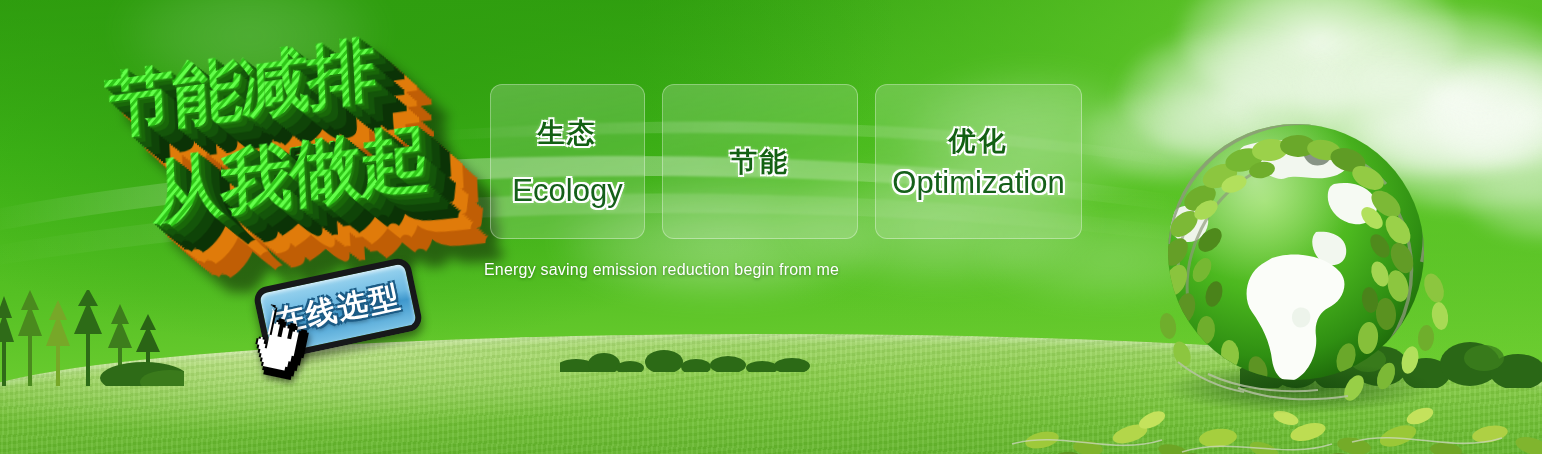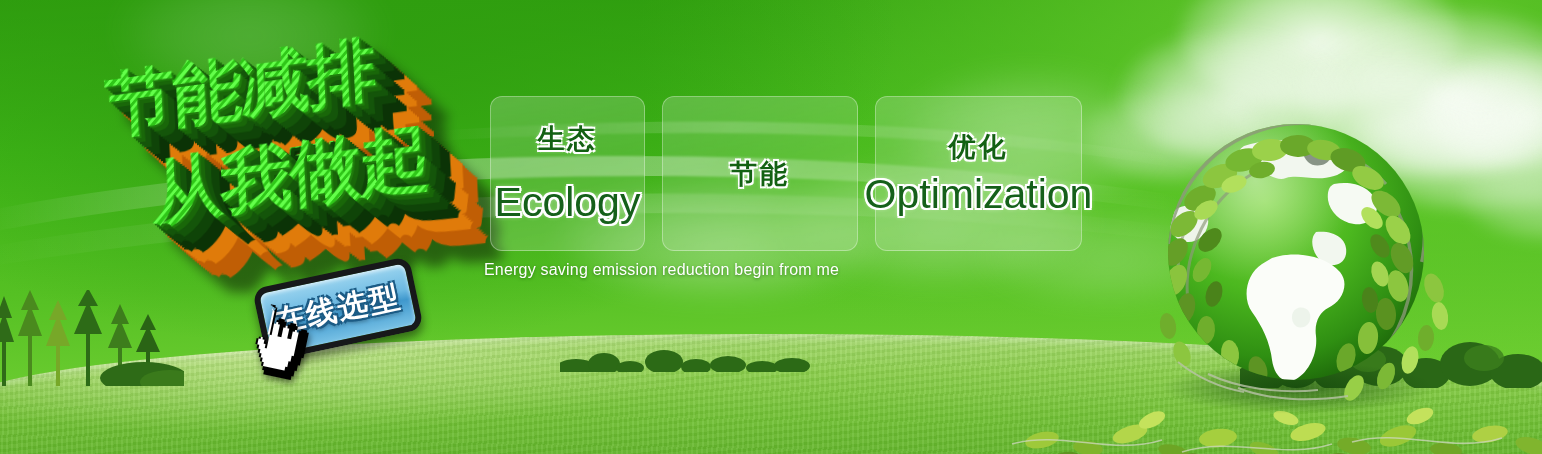--- a/index.html
+++ b/index.html
@@ -175,21 +175,21 @@
     left: -20px; top: 26px;
     width: 74px; height: 86px;
     transform: rotate(12deg);
     filter: drop-shadow(2px 3px 3px rgba(0,0,0,0.5));
     pointer-events: none;
   }
 
   
   .cards {
     position: absolute;
-    left: 490px; top: 96px;
+    left: 490px; top: 84px;
     display: flex;
     gap: 17px;
   }
   .card {
     width: 155px;
     height: 155px;
     border-radius: 12px;
     background: linear-gradient(170deg, rgba(255,255,255,0.20) 0%, rgba(255,255,255,0.12) 45%, rgba(255,255,255,0.16) 100%);
     border: 1px solid rgba(255,255,255,0.33);
     display: flex;
@@ -206,21 +206,21 @@
     font-size: 27px;
     font-weight: 700;
     color: #136113;
     font-family: "DejaVu Sans", "Liberation Sans", sans-serif;
     text-shadow:
       -1.6px -1.6px 0 #fff, 1.6px -1.6px 0 #fff, -1.6px 1.6px 0 #fff, 1.6px 1.6px 0 #fff,
       0 0 4px rgba(255,255,255,0.9);
     letter-spacing: 3px;
   }
   .card-en {
-    font-size: 41px;
+    font-size: 31px;
     font-weight: 400;
     color: #15601a;
     text-shadow:
       -1.8px -1.8px 0 #fff, 1.8px -1.8px 0 #fff, -1.8px 1.8px 0 #fff, 1.8px 1.8px 0 #fff,
       -2.2px 0 0 #fff, 2.2px 0 0 #fff, 0 -2.2px 0 #fff, 0 2.2px 0 #fff,
       0 0 5px rgba(255,255,255,0.85);
     letter-spacing: 0px;
     white-space: nowrap;
   }
 

